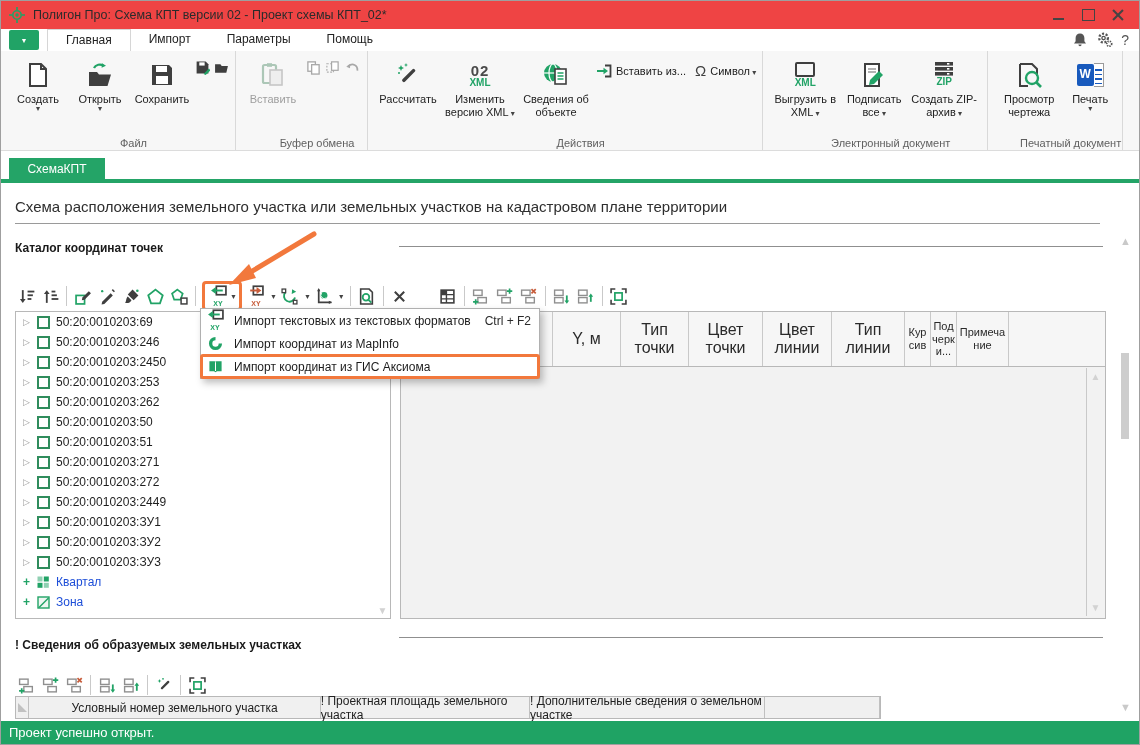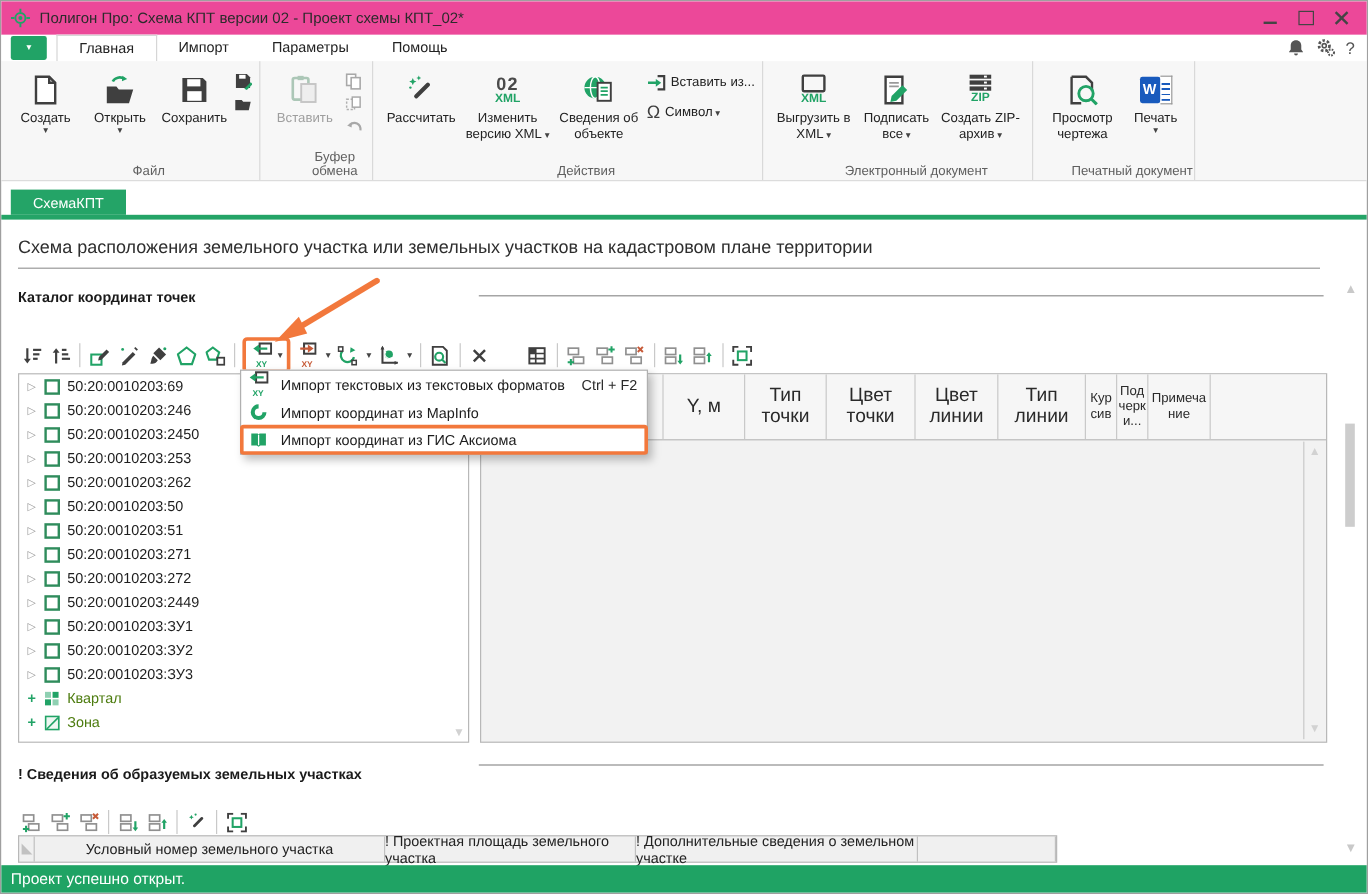--- a/index.html
+++ b/index.html
@@ -1,19 +1,19 @@
 <!DOCTYPE html>
 <html><head>
 <meta charset="utf-8">
 <style>
   html,body{margin:0;padding:0;background:#e8e8e8;}
   .app{position:relative;width:1140px;height:745px;background:#fff;font-family:"Liberation Sans",sans-serif;
        font-size:12px;color:#1e1e1e;overflow:hidden;border:1px solid #9f9f9f;box-sizing:border-box;}
   
-  .titlebar{position:absolute;top:0;left:0;right:0;height:28px;background:#ec4899;display:flex;align-items:center;padding-left:8px;}
+  .titlebar{position:absolute;top:0;left:0;right:0;height:28px;background:#ef4444;display:flex;align-items:center;padding-left:8px;}
   .title-text{margin-left:8px;color:#2b2b2b;font-size:12.5px;}
   .wincontrols{position:absolute;top:2px;right:6px;display:flex;}
   .winbtn{width:30px;height:24px;display:flex;align-items:center;justify-content:center;color:#444;}
   .ic-min{width:11px;height:2px;background:#444;margin-top:8px;}
   .ic-max{width:11px;height:10px;border:1.5px solid #444;}
   .ic-close{position:relative;width:12px;height:12px;}
   .ic-close::before,.ic-close::after{content:"";position:absolute;left:5px;top:-1px;width:2px;height:14px;background:#444;}
   .ic-close::before{transform:rotate(45deg);} .ic-close::after{transform:rotate(-45deg);}
   
   .tabrow{position:absolute;top:28px;left:0;right:0;height:22px;background:#fff;}
@@ -26,21 +26,21 @@
   .traynicons{position:absolute;right:10px;top:2px;display:flex;gap:8px;align-items:center;color:#555;}
   .help-q::after{content:"?";font-size:14px;color:#555;}
   
   .ribbon{position:absolute;top:50px;left:0;right:0;height:99px;background:#f7f7f7;border-bottom:1px solid #dcdcdc;display:flex;}
   .rgroup{position:relative;border-right:1px solid #d9d9d9;padding:3px 6px 15px 6px;display:flex;align-items:flex-start;}
   .rgroup-label{position:absolute;bottom:1px;left:0;right:0;text-align:center;color:#5f5f5f;font-size:11px;margin-left:31px;}
   .bigbtn{width:62px;display:flex;flex-direction:column;align-items:center;text-align:center;padding-top:3px;font-size:11px;line-height:1.15;color:#222;}
   .bigbtn .bicon{height:36px;display:flex;align-items:center;justify-content:center;}
   .caret-b::after{content:"▾";display:block;font-size:8px;color:#444;line-height:6px;}
   .caret-i::after{content:" ▾";font-size:8px;color:#444;}
-  .smallcol{display:flex;flex-direction:column;gap:4px;padding-top:6px;margin-left:2px;}
+  .smallcol{display:flex;flex-direction:row;gap:4px;padding-top:6px;margin-left:2px;}
   .smallbtn{display:flex;align-items:center;gap:4px;font-size:11px;color:#222;}
   .disabled{opacity:.85;color:#8f8f8f;}
   .ic-02xml{display:flex;flex-direction:column;align-items:center;line-height:1;}
   .ic-02xml::before{content:"02";font-weight:bold;font-size:15px;color:#4a4a4a;letter-spacing:1px;}
   .ic-02xml::after{content:"XML";font-weight:bold;font-size:10px;color:#21A366;}
   .ic-xmlup{display:flex;flex-direction:column;align-items:center;}
   .ic-xmlup .bx{width:16px;height:11px;border:2px solid #3f3f3f;border-radius:2px;}
   .ic-xmlup::after{content:"XML";font-weight:bold;font-size:10px;color:#21A366;}
   .ic-zipstack{display:flex;flex-direction:column;align-items:center;}
   .ic-zipstack::after{content:"ZIP";font-weight:bold;font-size:10px;color:#21A366;}
@@ -72,21 +72,21 @@
   .tgap{width:22px;}
   .hl{display:inline-flex;align-items:center;border:3px solid #F2783C;border-radius:4px;padding:0 2px;margin:0 1px;}
   .ic-xy{display:flex;flex-direction:column;align-items:center;line-height:1;}
   .ic-xy .lbl-g::after{content:"XY";font-size:7px;font-weight:bold;color:#21A366;}
   .ic-xy .lbl-r::after{content:"XY";font-size:7px;font-weight:bold;color:#C75B39;}
   
   .tree{position:absolute;top:310px;left:14px;width:376px;height:308px;border:1px solid #b8b8b8;background:#fff;box-sizing:border-box;}
   .trow{height:20px;display:flex;align-items:center;padding-left:7px;gap:6px;}
   .texp{color:#9a9a9a;font-size:9px;width:8px;}
   .tcheck{width:13px;height:13px;border:2px solid #2F8C5C;background:#fff;box-sizing:border-box;}
-  .tgreen{color:#4d7c0f;}
+  .tgreen{color:#1d4ed8;}
   .tplus{color:#21A366;font-weight:bold;width:8px;}
   .treesb{position:absolute;top:2px;bottom:2px;right:1px;width:13px;display:flex;flex-direction:column;justify-content:space-between;align-items:center;}
   .sbarr{color:#d2d2d2;font-size:10px;}
   
   .ctable{position:absolute;top:310px;left:399px;width:706px;height:308px;border:1px solid #b8b8b8;background:#f2f2f2;box-sizing:border-box;}
   .chead{display:flex;height:54px;background:#f6f6f6;border-bottom:1px solid #b8b8b8;}
   .chcell{border-right:1px solid #c9c9c9;display:flex;align-items:center;justify-content:center;text-align:center;
       font-size:16px;color:#2a2a2a;box-sizing:border-box;padding:1px;}
   .chcell.narrow{font-size:11px;word-break:break-all;line-height:1.15;}
   .ctsb{position:absolute;top:56px;bottom:2px;right:1px;width:17px;border-left:1px solid #c9c9c9;

